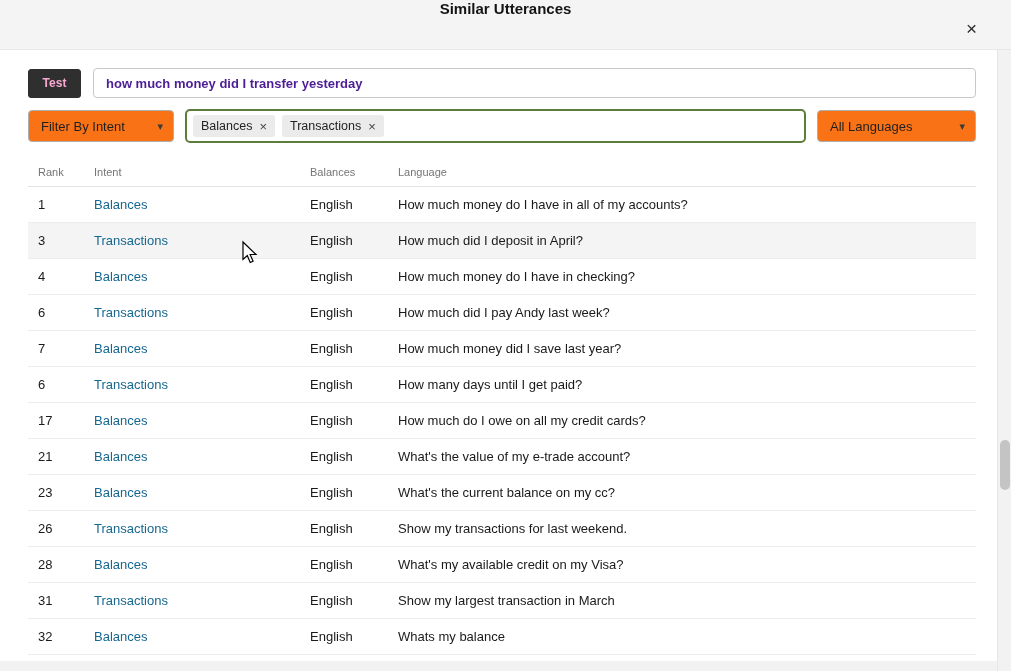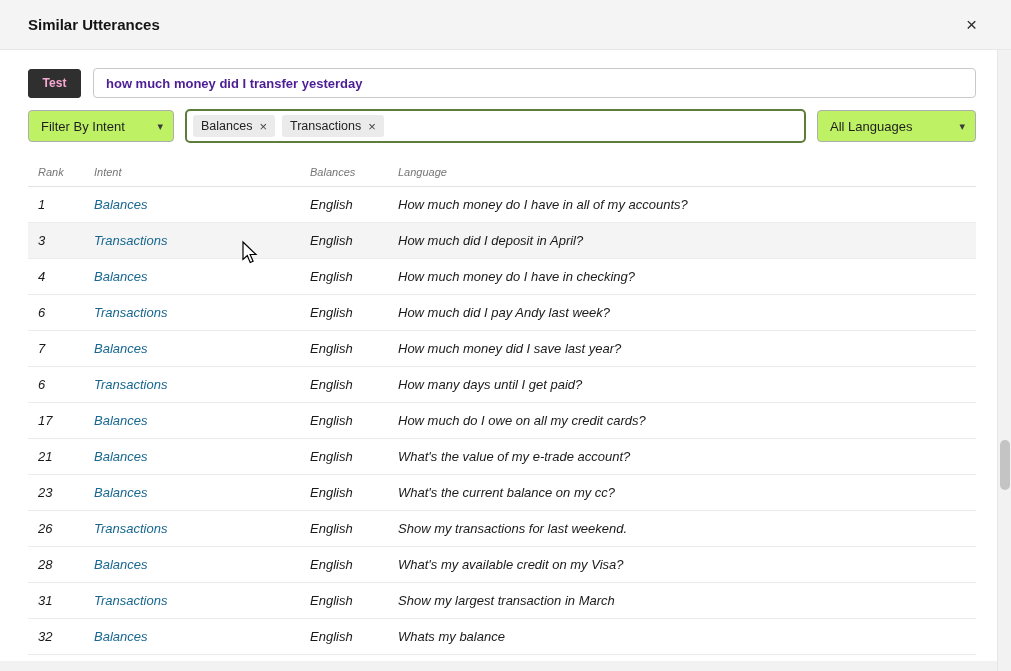--- a/index.html
+++ b/index.html
@@ -12,20 +12,21 @@
   }
 
   
   .dialog-header {
     position: absolute; top: 0; left: 0;
     width: 1011px; height: 50px;
     background: var(--header-bg, #f4f4f4);
     display: flex; align-items: center;
     padding: 0 28px;
     border-bottom: 1px solid #e8e8e8;
+    flex-direction: column;
   }
   .dialog-title { font-size: 15px; font-weight: 700; color: #141414; }
   .close-btn {
     margin-left: auto; background: none; border: none;
     font-size: 19px; line-height: 1; color: #2d2d2d;
     cursor: pointer; font-family: inherit; padding: 2px 6px;
   }
 
   
   .content {
@@ -49,21 +50,21 @@
     padding: 0 12px; font-size: 13px; font-weight: 700;
     color: #4c1d95; font-family: inherit; outline: none;
   }
 
   
   .filter-row { display: flex; gap: 11px; margin-top: 11px; align-items: center; }
   .select {
     height: 32px; border: 1px solid #aeaeae; border-radius: 4px;
     display: flex; align-items: center; gap: 4px;
     padding: 0 10px 0 12px; font-size: 13px; color: #1f1f1f;
-    cursor: pointer; background: #bef264; flex: 0 0 auto;
+    cursor: pointer; background: #f97316; flex: 0 0 auto;
   }
   .select .chevron { margin-left: auto; font-size: 11px; color: #3a3a3a; }
   .select.intent { width: 146px; }
   .select.lang { width: 159px; }
   .chips-field {
     flex: 1; height: 34px;
     border: 2px solid var(--focus-border, #5d7e3a); border-radius: 5px;
     display: flex; align-items: center; gap: 7px;
     padding: 0 6px; background: #fff; cursor: text;
   }
@@ -74,21 +75,20 @@
   }
   .chip-x { font-size: 13px; color: #444; cursor: pointer; line-height: 1; }
 
   
   .table { margin-top: 14px; }
   .thead, .trow {
     display: grid;
     grid-template-columns: 56px 216px 88px 1fr;
     align-items: center;
     padding-left: 10px;
-    font-style: italic;
   }
   .thead {
     height: 30px; color: #757575; font-size: 11px;
     border-bottom: 1px solid #e3e3e3;
   }
   .trow { height: 36px; font-size: 13px; border-bottom: 1px solid #ececec; }
   .trow.highlighted { background: var(--row-highlight-bg, #f4f4f4); }
   .intent-link { color: var(--accent-link, #17678f); text-decoration: none; cursor: pointer; }
 
   

